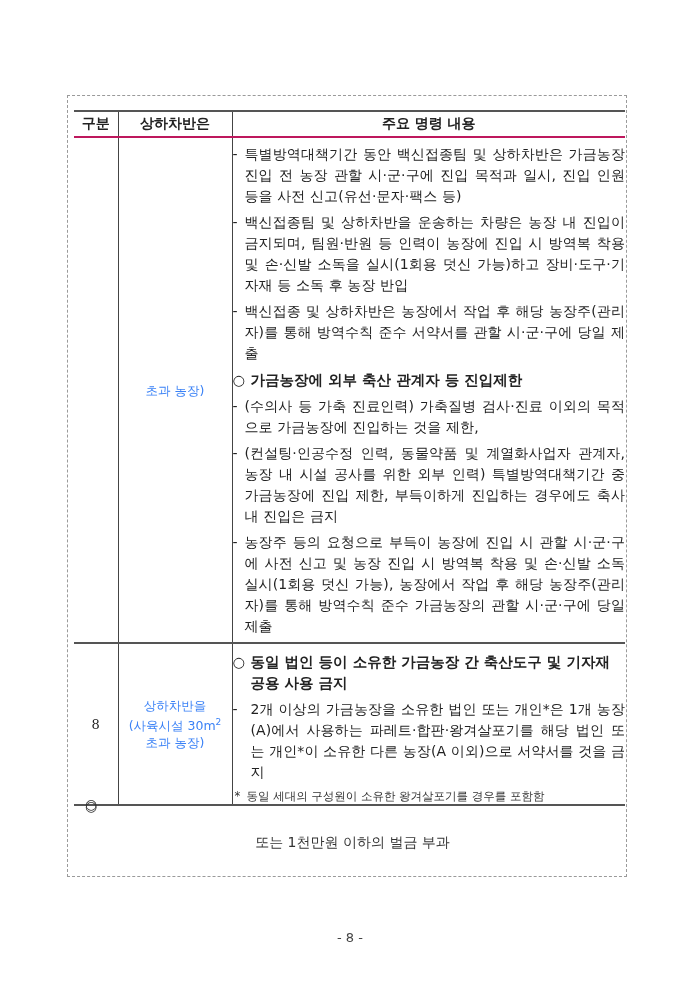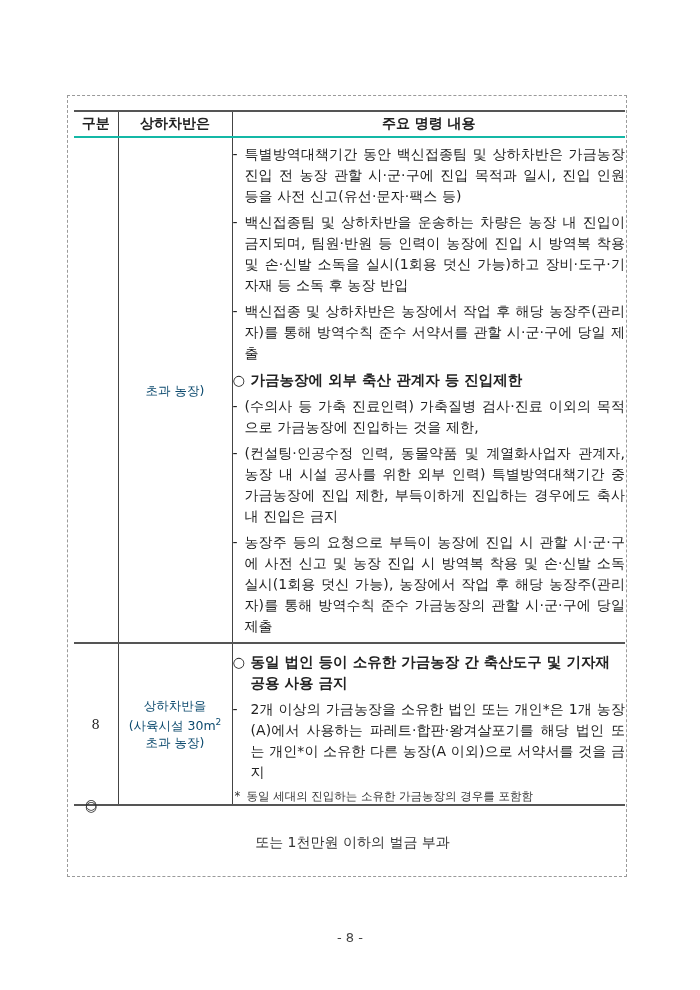--- a/index.html
+++ b/index.html
@@ -5,26 +5,26 @@
   html, body { margin: 0; padding: 0; background: #ffffff; }
   body { width: 700px; height: 990px; position: relative; overflow: hidden;
          font-family: "DejaVu Serif", "Liberation Serif", serif; color: #222; }
   .outer-box { position: absolute; left: 67px; top: 95px; width: 560px; height: 782px;
                border: 1px dashed #9a9a9a; box-sizing: border-box; }
   table.main { position: absolute; left: 74px; top: 110px; width: 551px;
                border-collapse: collapse; table-layout: fixed; }
   table.main th, table.main td { border-left: 1px solid #444; border-right: 1px solid #444; padding: 0; vertical-align: middle; }
   table.main tr > *:first-child { border-left: none; }
   table.main tr > *:last-child { border-right: none; }
-  table.main thead tr { border-top: 2px solid #555; border-bottom: 2px solid #14b8a6; }
+  table.main thead tr { border-top: 2px solid #555; border-bottom: 2px solid #be185d; }
   table.main th { height: 24px; font-size: 14px; font-weight: bold; text-align: center; font-family: "DejaVu Sans", "Liberation Sans", sans-serif; color:#222; }
   tr.row-a { height: 488px; border-bottom: 2px solid #555; }
   tr.row-b { height: 157px; border-bottom: 2px solid #555; }
   td.num { text-align: center; font-size: 13px; }
-  td.target { text-align: center; font-size: 12.5px; line-height: 17px; color:#0c4a6e; font-family: "DejaVu Sans", "Liberation Sans", sans-serif; margin-top: 40px; }
+  td.target { text-align: center; font-size: 12.5px; line-height: 17px; color:#3b82f6; font-family: "DejaVu Sans", "Liberation Sans", sans-serif; margin-top: 40px; }
   td.content { vertical-align: top; padding: 0 6px 0 8px; }
   .item { position: relative; padding-left: 12px; font-size: 14px; line-height: 21px; margin-bottom: 5px;
           font-family: "DejaVu Sans", "Liberation Sans", sans-serif; letter-spacing: 0.1px; text-align: justify; }
   .item .dash { position: absolute; left: 0; top: 0; }
   .heading { font-size: 14.5px; font-weight: bold; line-height: 21px; margin: 6px 0 5px 0;
              font-family: "DejaVu Sans", "Liberation Sans", sans-serif; padding-left: 18px; position: relative; }
   .heading .circ { position: absolute; left: 0; top: 0; font-weight: normal; }
   .note { font-size: 11.5px; line-height: 16px; padding-left: 14px; position: relative; color:#333;
           font-family: "DejaVu Sans", "Liberation Sans", sans-serif; margin-top: 2px; }
   .note .star { position: absolute; left: 2px; top: 0; }
@@ -73,21 +73,21 @@
     <tr class="row-b">
       <td class="num">8</td>
       <td class="target">
         <div>상하차반을</div>
         <div><span>(사육시설 30m</span><sup>2</sup></div>
         <div>초과 농장)</div>
       </td>
       <td class="content" style="vertical-align:top;">
         <div class="heading" style="margin-top:8px;"><span class="circ">○</span><span>동일 법인 등이 소유한 가금농장 간 축산도구 및 기자재 공용 사용 금지</span></div>
         <div class="item" style="padding-left:18px;"><span class="dash">-</span><span>2개 이상의 가금농장을 소유한 법인 또는 개인*은 1개 농장(A)에서 사용하는 파레트·합판·왕겨살포기를 해당 법인 또는 개인*이 소유한 다른 농장(A 이외)으로 서약서를 것을 금지</span></div>
-        <div class="note"><span class="star">*</span><span>동일 세대의 진입하는 소유한 가금농장의 경우를 포함함</span></div>
+        <div class="note"><span class="star">*</span><span>동일 세대의 구성원이 소유한 왕겨살포기를 경우를 포함함</span></div>
       </td>
     </tr>
   </tbody>
 </table>
 
 <div class="footer-notes">
   <div class="fn-line"><span class="circ">○</span></div>
   <div class="fn-line"><span class="circ">○</span></div>
   <div class="fn-cont">또는 1천만원 이하의 벌금 부과</div>
 </div>

